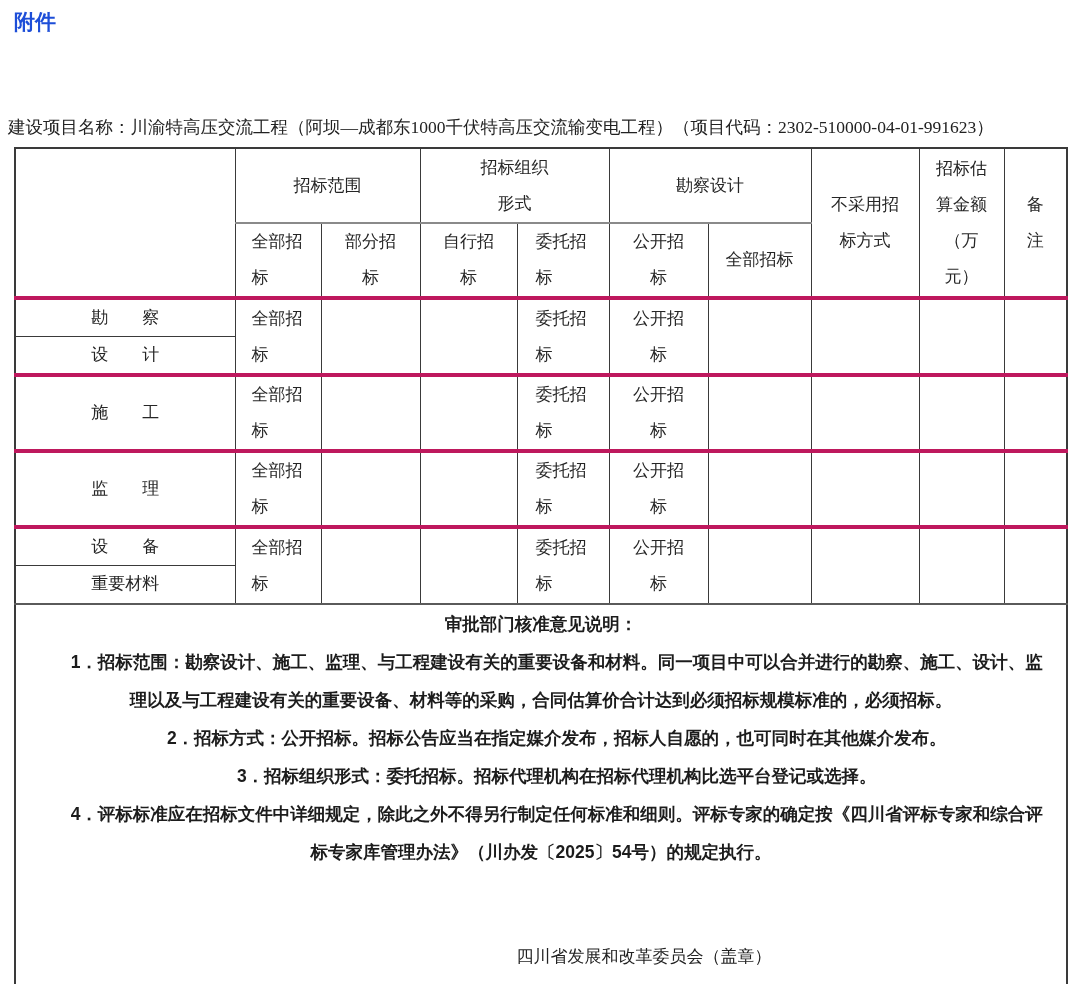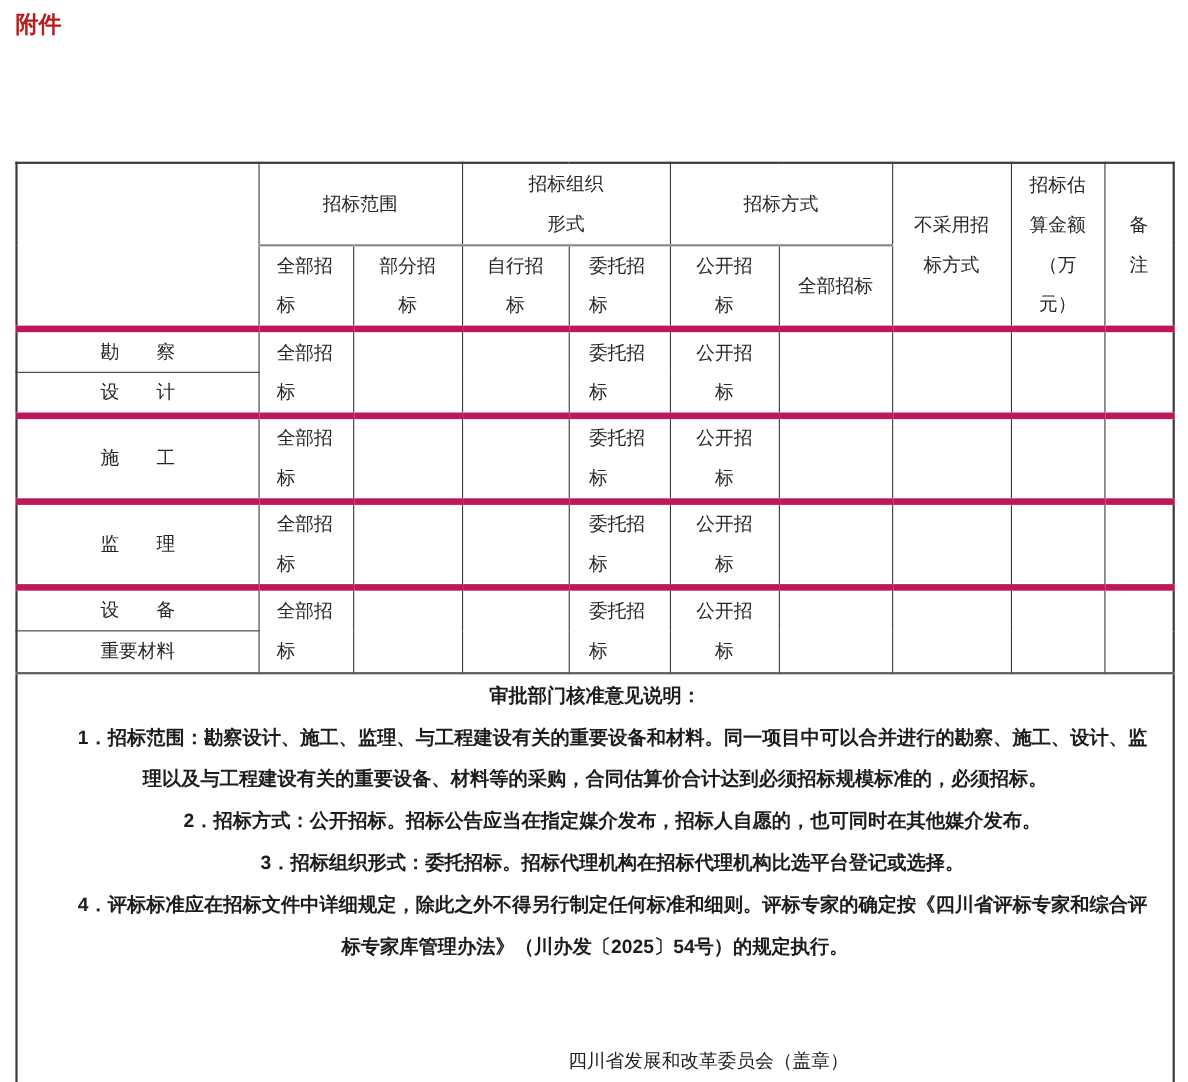--- a/index.html
+++ b/index.html
@@ -8,21 +8,21 @@
     position:relative;
     width:1080px; height:984px;
     background:#ffffff;
     color:#1f1f1f;
     font-family:"Liberation Serif","DejaVu Serif",serif;
     overflow:hidden;
   }
   .attachment {
     position:absolute; left:14px; top:8px;
     font-family:"Liberation Sans","DejaVu Sans",sans-serif;
-    font-weight:bold; font-size:21px; color:#b91c1c;
+    font-weight:bold; font-size:21px; color:#1d4ed8;
   }
   .doc-title {
     position:absolute; left:0; top:56px; width:100%;
     text-align:center;
     font-family:"Liberation Sans","DejaVu Sans",sans-serif;
     font-weight:bold; font-size:31px; letter-spacing:1px; color:#111;
   }
   .project-line {
     position:absolute; left:8px; top:115px; width:1066px;
     font-size:17.5px; color:#222; white-space:nowrap;
@@ -36,21 +36,21 @@
   }
   table.approval td {
     border:1px solid #3a3a3a;
     text-align:center; vertical-align:middle;
     line-height:36px;
     overflow:hidden;
     padding:0 16px;
   }
   table.approval { border:2px solid #3a3a3a; }
   tr.h2 td { border-top:2px solid #8a8a8a; }
-  tr.group-top td { border-top:6px solid #be185d; }
+  tr.group-top td { border-top:4px solid #be185d; }
   tr.notes-row td { border-top:2px solid #5a5a5a; }
   td.al { text-align:left; padding-left:7px;margin-left:44px; }
   .wb { display:inline-block; text-align:left; vertical-align:middle; }
   .w3 { max-width:3.25em; }
   .w4 { max-width:4.3em; }
   .w5 { max-width:5.3em; }
   .wc { text-align:center; }
   td.notes-cell {
     text-align:left; vertical-align:top;
     padding:8px 8px 0 8px;
@@ -69,41 +69,42 @@
   .sig-date { text-align:center; padding-left:196px; line-height:36px; }
 </style>
 </head>
 <body>
 
 <div class="page">
 
   <div class="attachment">附件</div>
 
 
+  <div class="project-line">建设项目名称：川渝特高压交流工程（阿坝—成都东1000千伏特高压交流输变电工程）（项目代码：2302-510000-04-01-991623）</div>
 
   <table class="approval">
     <colgroup>
       <col style="width:220px">
         <col style="width:86px">
         <col style="width:99px">
       <col style="width:97px">
         <col style="width:92px">
         <col style="width:99px">
       <col style="width:103px">
         <col style="width:108px">
         <col style="width:85px">
       <col style="width:63px">
     </colgroup>
 
     <tbody>
         <tr class="h1" style="height:75px">
       <td rowspan="2"></td>
       <td colspan="2">招标范围</td>
       <td colspan="2"><span class="wb w4 wc">招标组织形式</span></td>
-      <td colspan="2">招标方式</td>
+      <td colspan="2">勘察设计</td>
       <td rowspan="2"><span class="wb w5 wc">不采用招标方式</span></td>
       <td rowspan="2"><span class="wb w3 wc">招标估算金额（万元）</span></td>
       <td rowspan="2">备注</td>
     </tr>
 
     <tr class="h2" style="height:66px">
       <td class="al"><span class="wb w3">全部招标</span></td>
       <td class="al">部分招标</td>
       <td class="al">自行招标</td>
       <td class="al"><span class="wb w3">委托招标</span></td>

